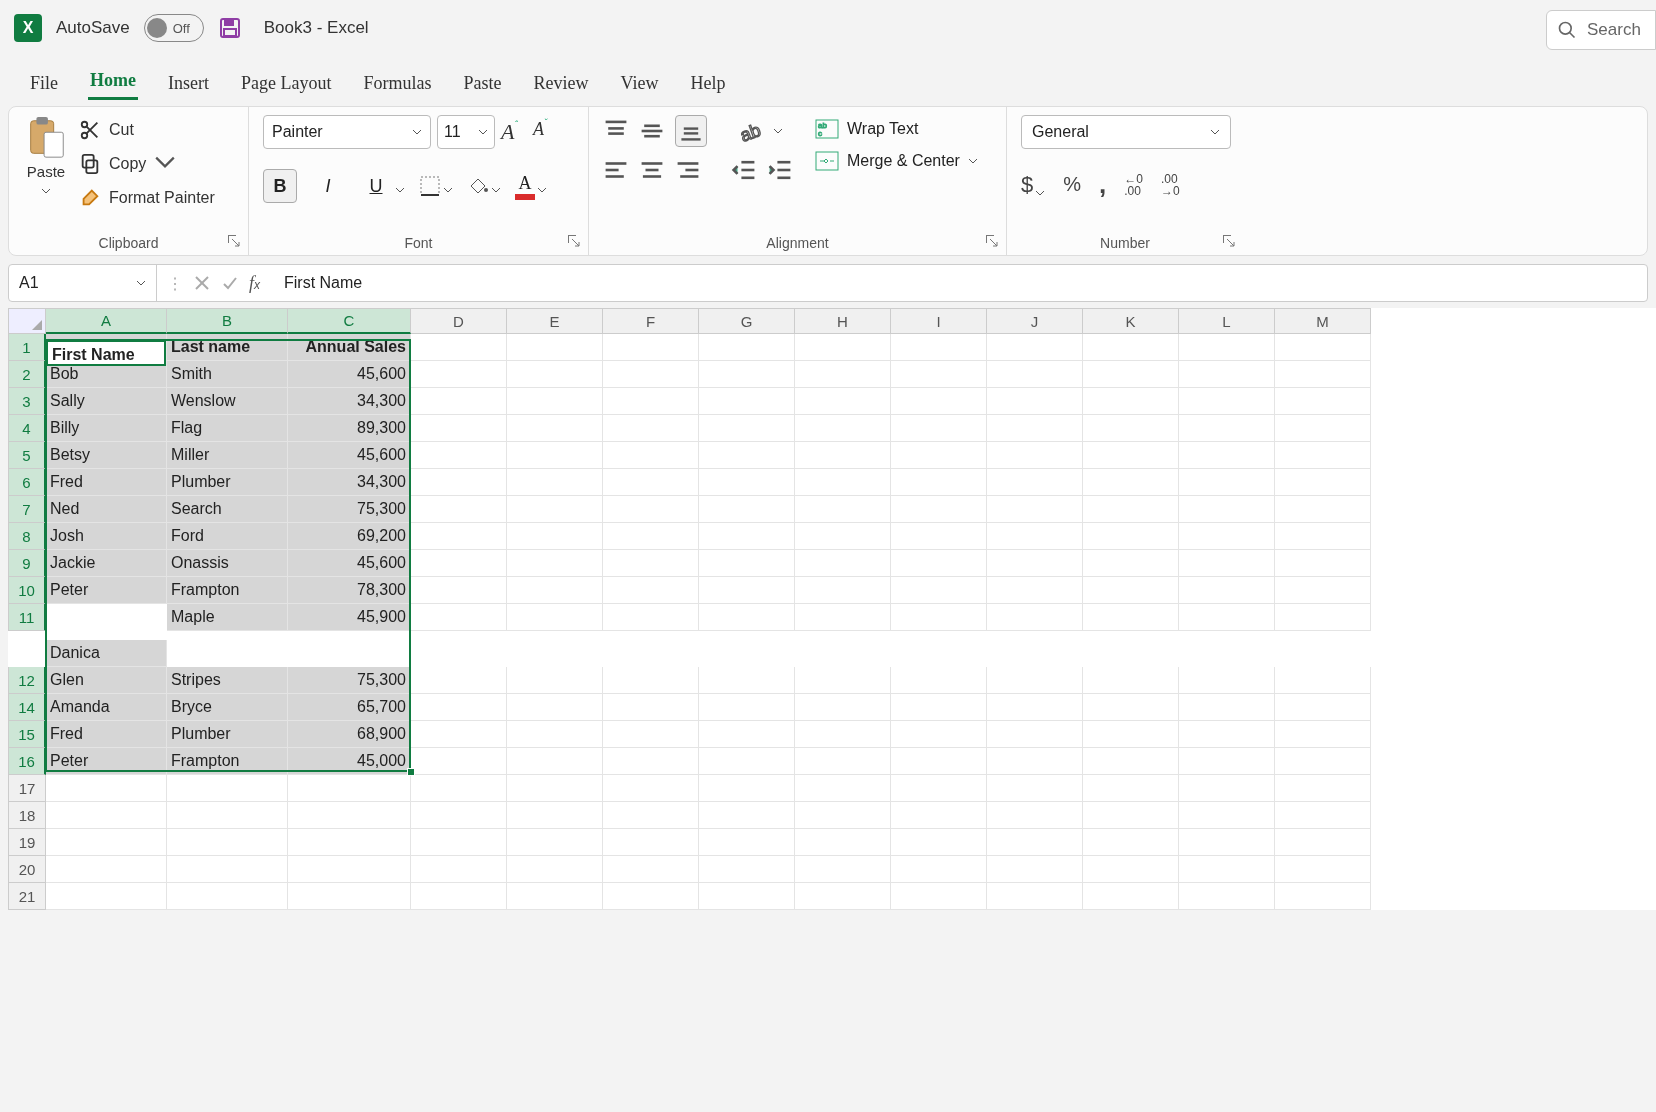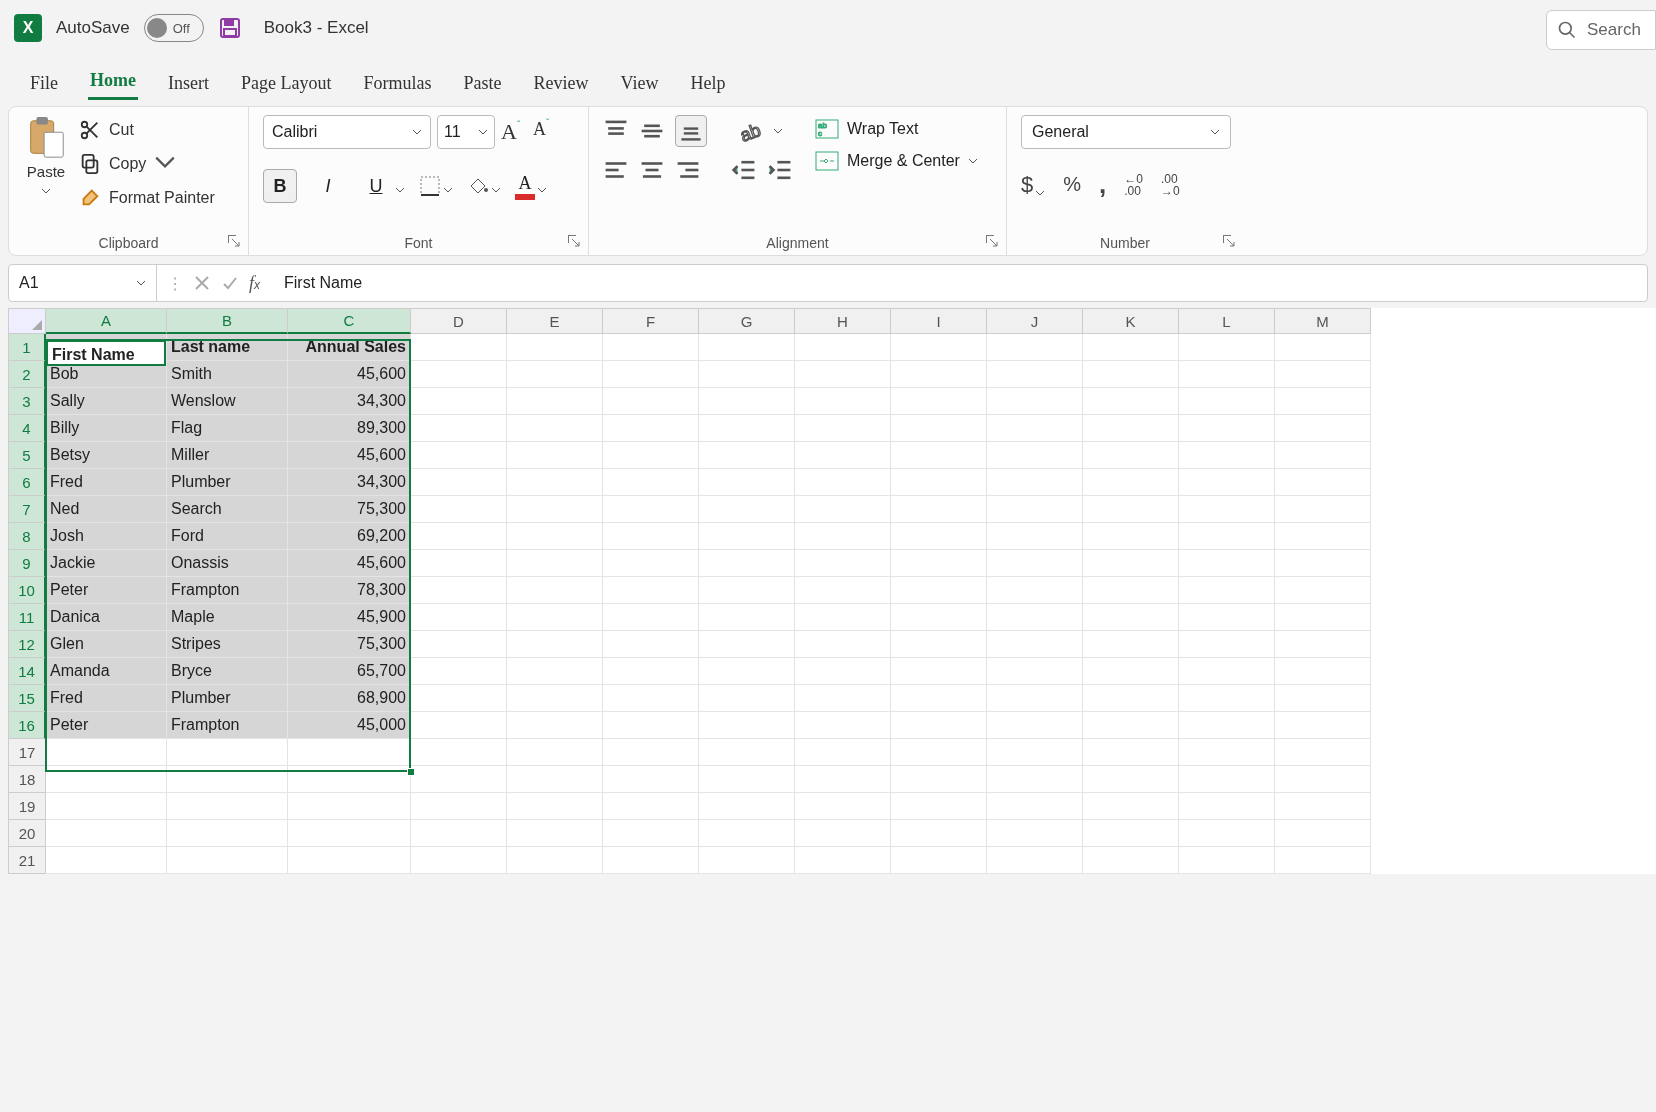--- a/index.html
+++ b/index.html
@@ -42,21 +42,21 @@
   .paste-icon { width:46px; height:46px; }
   .paste-label { font-size:15px; color:#333; }
   .clip-list { display:flex; flex-direction:column; gap:10px; padding-top:4px;}
   .clip-item { display:flex; align-items:center; gap:8px; font-size:16px; color:#333;}
   .clip-item svg { width:22px; height:22px; }
 
   
   .font-top { display:flex; align-items:center; gap:6px; }
   .font-name { width:168px; height:34px; border:1px solid #bbb; background:#fff; border-radius:4px; display:flex; align-items:center; justify-content:space-between; padding:0 8px; font-size:16px;}
   .font-size { width:58px; height:34px; border:1px solid #bbb; background:#fff; border-radius:4px; display:flex; align-items:center; justify-content:space-between; padding:0 6px; font-size:16px;}
-  .font-grow, .font-shrink { width:26px; height:26px; color:#333; position:relative; }
+  .font-grow, .font-shrink { width:26px; height:26px; color:#333; position:relative;font-style:italic; }
   .font-bot { display:flex; align-items:center; gap:14px; margin-top:10px; }
   .sqbtn { width:34px; height:34px; display:flex; align-items:center; justify-content:center; border-radius:4px; font-size:18px; font-family:"Times New Roman",serif;}
   .sqbtn.active { border:1px solid #aaa; background:#f0f0f0; }
   .dd { display:flex; align-items:center; gap:2px; }
   .dd .chev { width:10px; height:10px; }
   .font-sw { width:20px; height:6px; background:#d92b2b; }
 
   
   .align-grid { display:flex; flex-direction:column; gap:10px;}
   .align-row { display:flex; gap:10px; align-items:center;}
@@ -186,21 +186,21 @@
     <div class="dlg-launch"><svg viewBox="0 0 16 16">
           <path d="M2 2h8v1H3v7H2z" fill="currentColor"></path>
           <path d="M6 6l7 7M13 9v4H9" stroke="currentColor" fill="none"></path>
         </svg></div>
   </div>
 
   <div class="group" style="width:340px;">
     <div class="group-body" style="flex-direction:column;">
       <div class="font-top">
         <div class="font-name">
-          <span>Calibri</span>
+          <span>Painter</span>
           <span class="chev"><svg viewBox="0 0 10 10">
                 <path d="M1 3l4 4 4-4" stroke="#555" fill="none"></path>
               </svg></span>
         </div>
         <div class="font-size">
           <span>11</span>
           <span class="chev"><svg viewBox="0 0 10 10">
                 <path d="M1 3l4 4 4-4" stroke="#555" fill="none"></path>
               </svg></span>
         </div>
@@ -587,21 +587,21 @@
           <div class="cell" style="width: 96px;"></div>
           <div class="cell" style="width: 96px;"></div>
           <div class="cell" style="width: 96px;"></div>
           <div class="cell" style="width: 96px;"></div>
           <div class="cell" style="width: 96px;"></div>
           <div class="cell" style="width: 96px;"></div>
           <div class="cell" style="width: 96px;"></div>
         </div>
         <div class="row">
           <div class="rowh sel">11</div>
-          <div class="cell selbg" style="width: 121px;">Danica</div>
+          <div class="cell selbg" style="width: 121px; margin-top: 36px;">Danica</div>
           <div class="cell selbg" style="width: 121px;">Maple</div>
           <div class="cell selbg r" style="width: 123px;">45,900</div>
           <div class="cell" style="width: 96px;"></div>
           <div class="cell" style="width: 96px;"></div>
           <div class="cell" style="width: 96px;"></div>
           <div class="cell" style="width: 96px;"></div>
           <div class="cell" style="width: 96px;"></div>
           <div class="cell" style="width: 96px;"></div>
           <div class="cell" style="width: 96px;"></div>
           <div class="cell" style="width: 96px;"></div>

